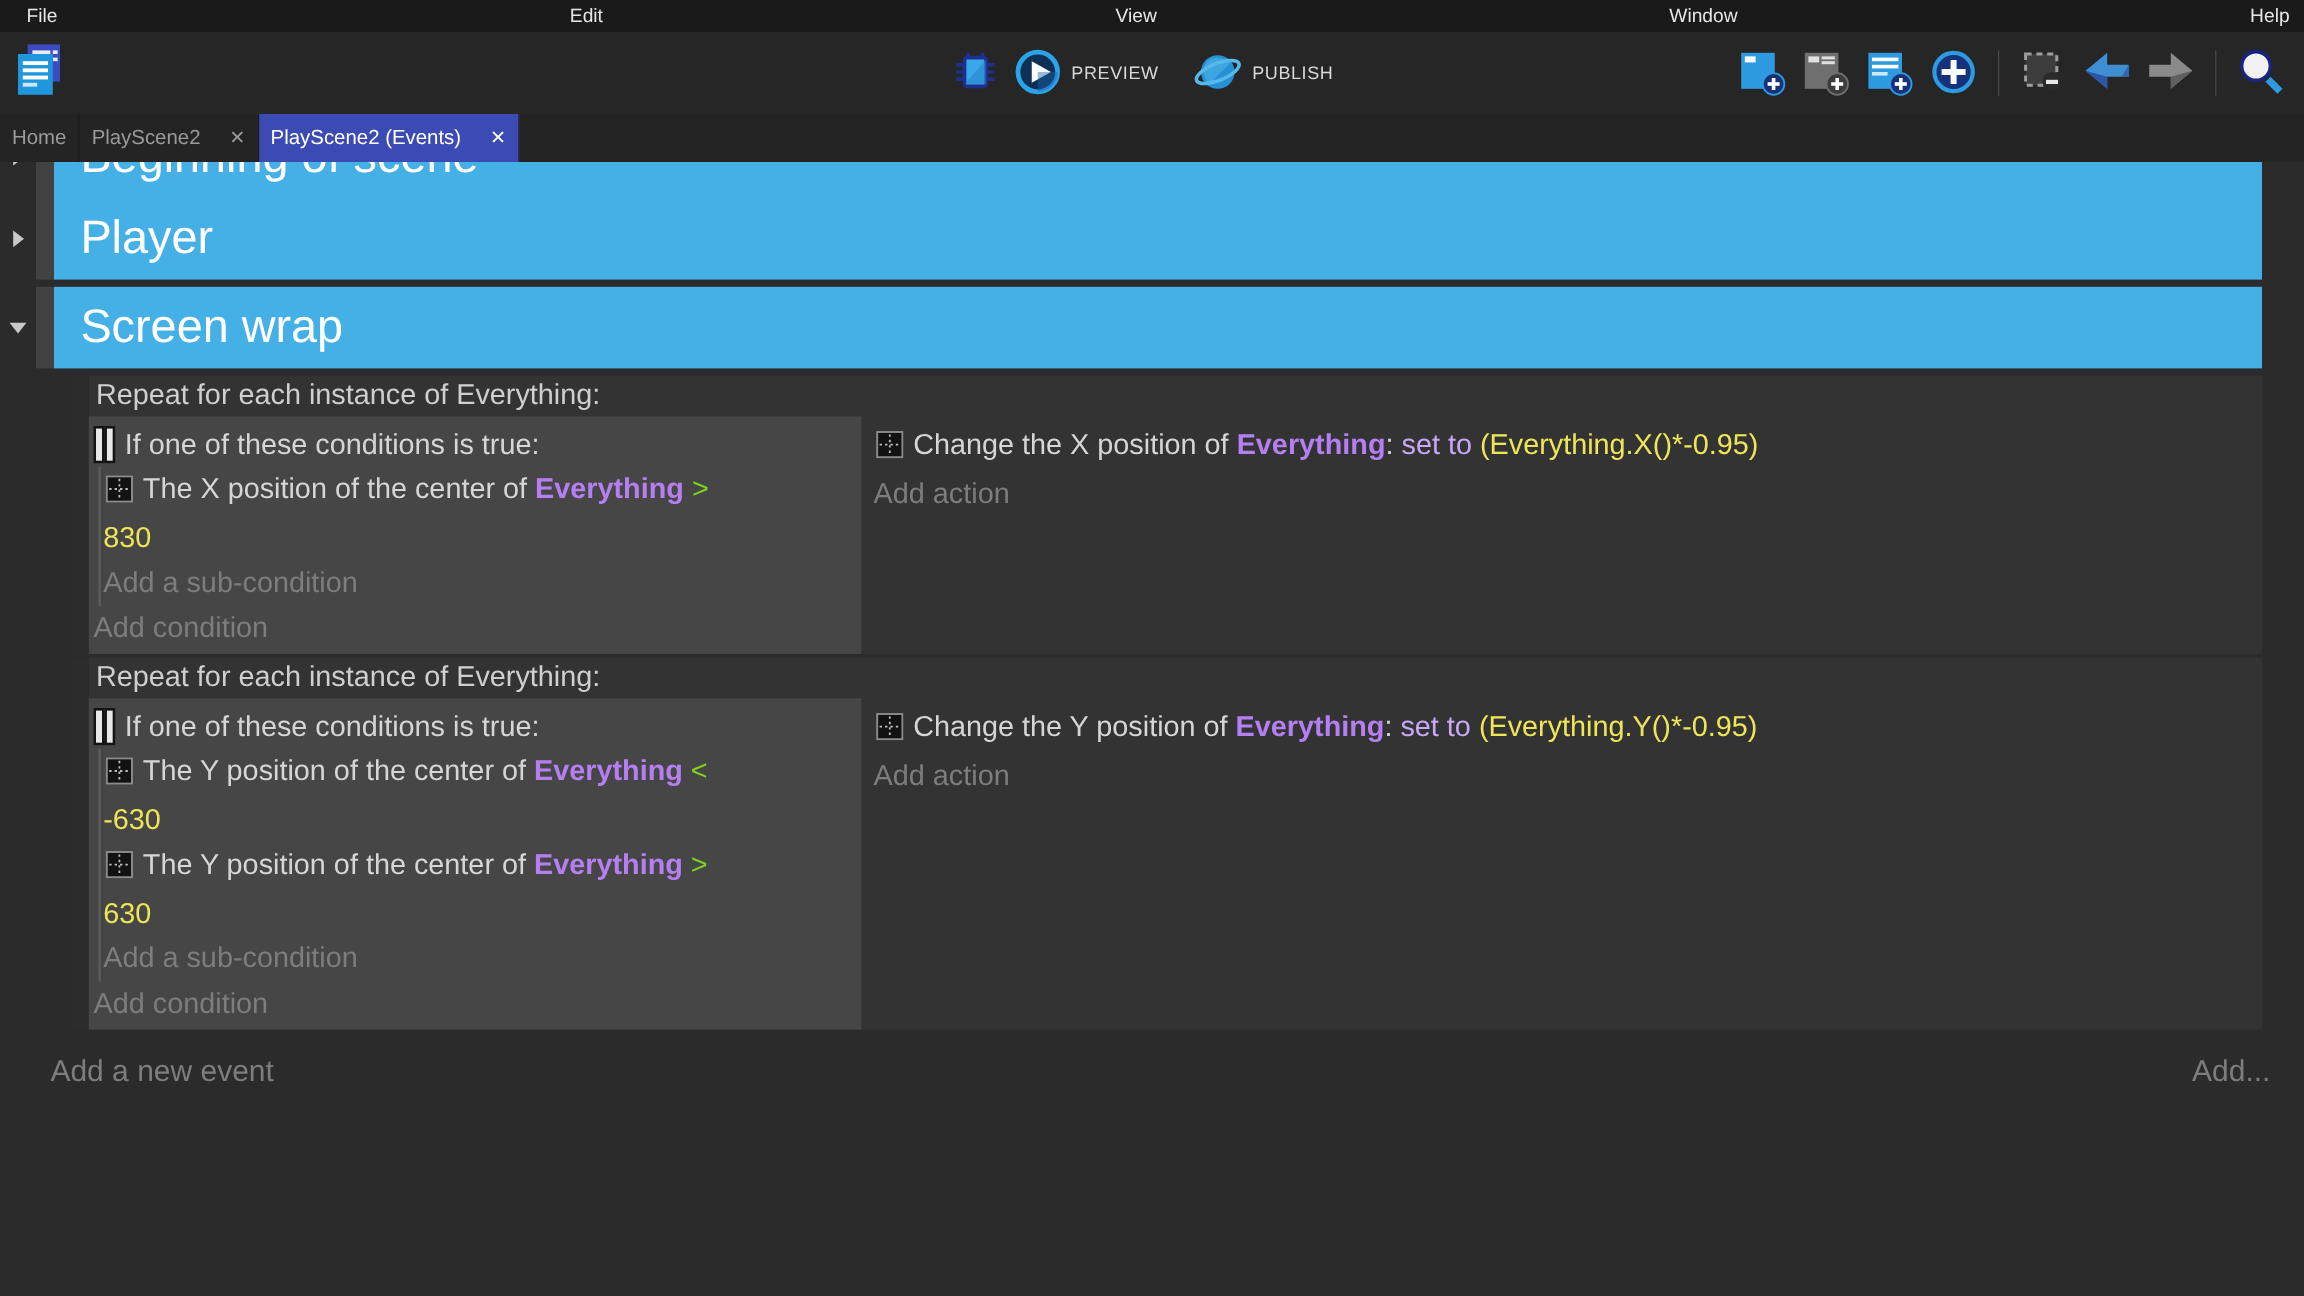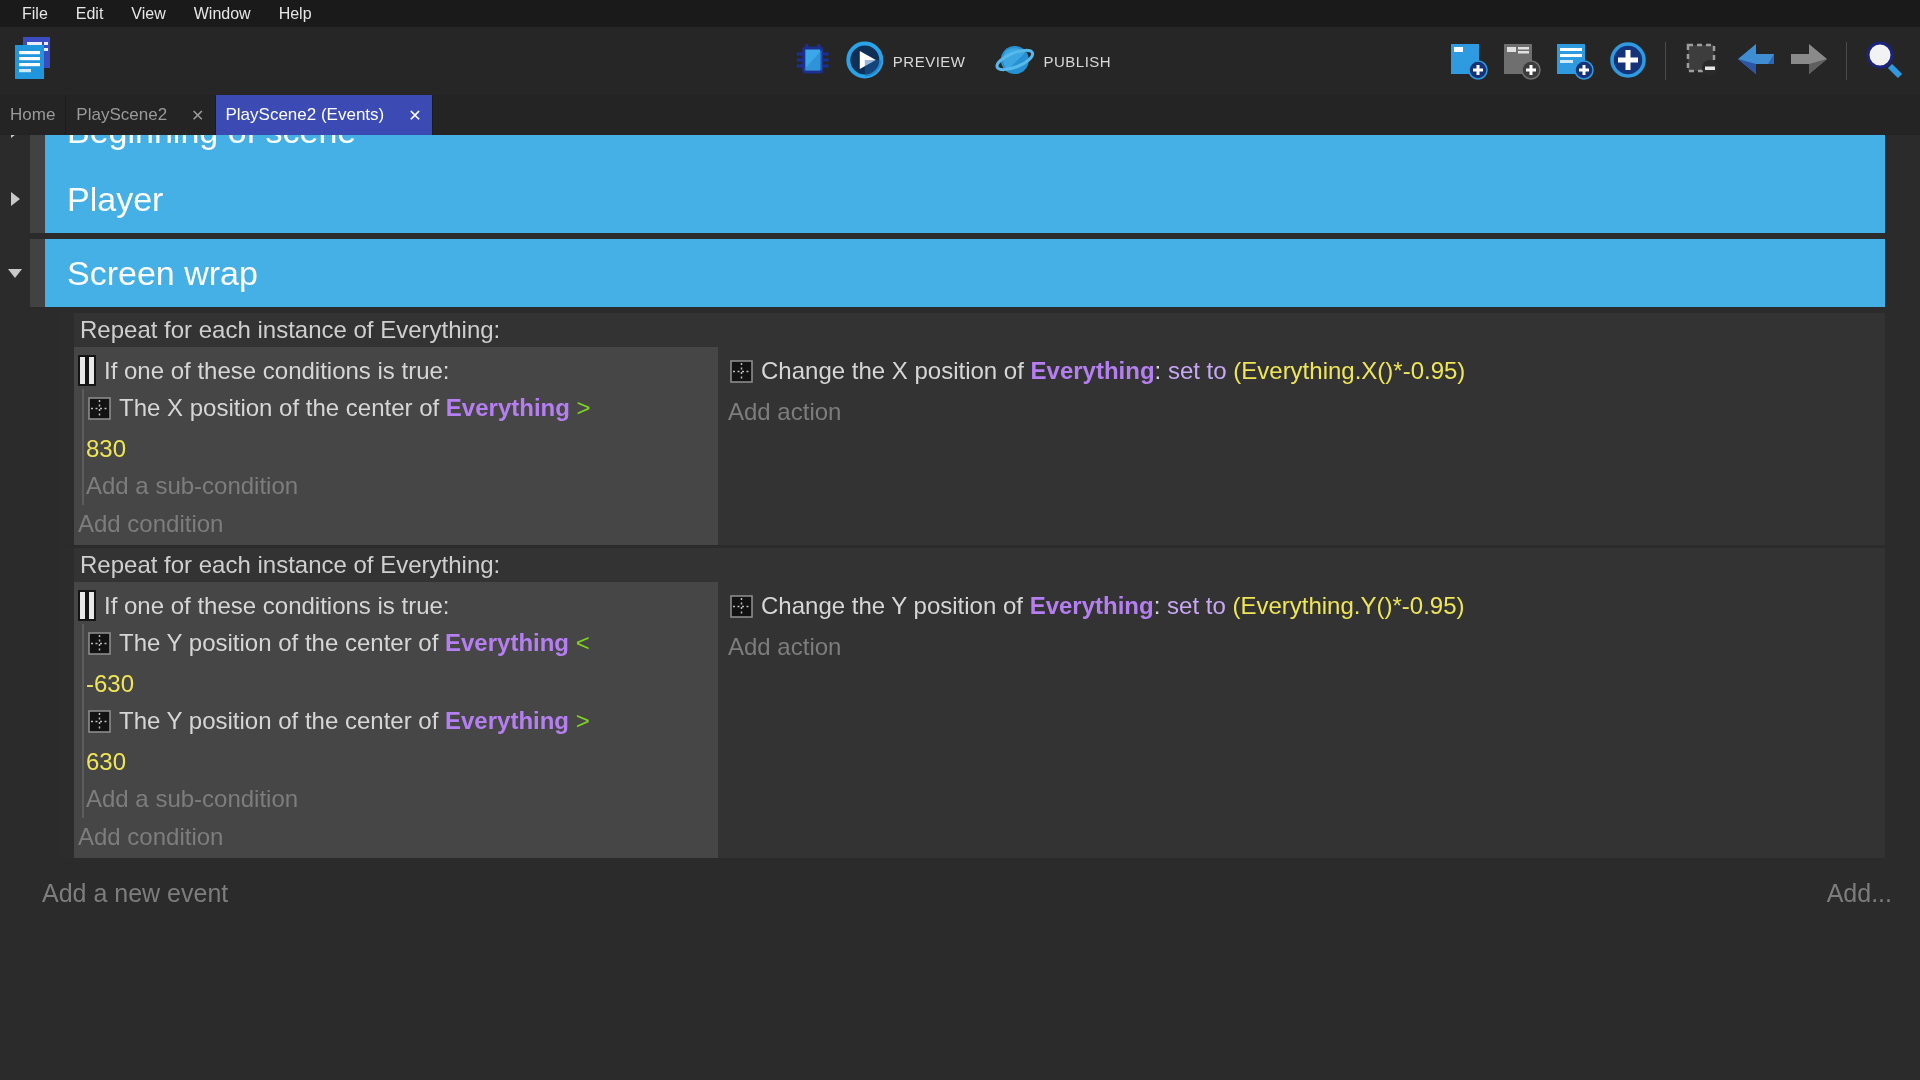--- a/index.html
+++ b/index.html
@@ -7,21 +7,21 @@
     font-family:"Liberation Sans","DejaVu Sans",sans-serif;
     background:#2b2b2b; }
   :root{
     --group-bar:#45b0e6; --active-tab:#3b4bb3; --object:#b57ff2;
     --value:#efe657; --operator:#7ed321; --setter:#c8a8f5;
     --placeholder:#7d7d7d; --toolbar-blue:#2e9ae0;
   }
 
   
   .menubar{ height:27px; background:#1a1a1a; display:flex; align-items:center;
-    padding-left:10px; gap:4px; }
+    padding-left:10px; gap:4px;justify-content:space-between; }
   .menu-item{ color:#e6e6e6; font-size:16px; padding:2px 12px; cursor:default; }
 
   
   .toolbar{ height:68px; background:#262626; display:flex; align-items:center;
     position:relative; }
   .logo-btn{ margin-left:10px; width:46px; height:52px; display:flex;
     align-items:center; justify-content:center; }
   .tb-center{ position:absolute; left:50%; transform:translateX(-50%);
     display:flex; align-items:center; gap:10px; }
   .tb-label{ color:#d8d8d8; font-size:15px; letter-spacing:.5px; margin-right:18px;}
@@ -44,21 +44,21 @@
   .sheet{ height:945px; background:#2b2b2b; overflow:hidden; padding-top:0; }
 
   .group-row{ display:flex; align-items:stretch; height:68px; margin-bottom:6px; }
   .g-arrow{ width:30px; display:flex; align-items:center; justify-content:center; cursor:pointer; }
   .tri-right{ width:0; height:0; border-top:7px solid transparent;
     border-bottom:7px solid transparent; border-left:9px solid #c9c9c9; }
   .tri-down{ width:0; height:0; border-left:7px solid transparent;
     border-right:7px solid transparent; border-top:9px solid #c9c9c9; }
   .g-handle{ width:15px; background:#424242; }
   .g-bar{ flex:1; margin-right:35px; background:var(--group-bar); color:#ffffff;
-    font-size:34px; font-weight:300; display:flex; align-items:center;
+    font-size:39px; font-weight:300; display:flex; align-items:center;
     padding-left:22px; cursor:pointer; }
   .clip-first{ height:30px; overflow:hidden; }
   .clip-first .group-row{ margin-top:-38px; height:68px; }
 
   
   .events-wrap{ margin-left:60px; margin-right:35px; }
   .event-row{ display:flex; margin-bottom:3px; }
   .e-handle{ width:14px; background:#2c2c2c; }
   .e-body{ flex:1; background:#333333; }
   .e-header{ color:#cfcfcf; font-size:24px; font-weight:300; padding:3px 0 3px 6px; cursor:pointer;}

